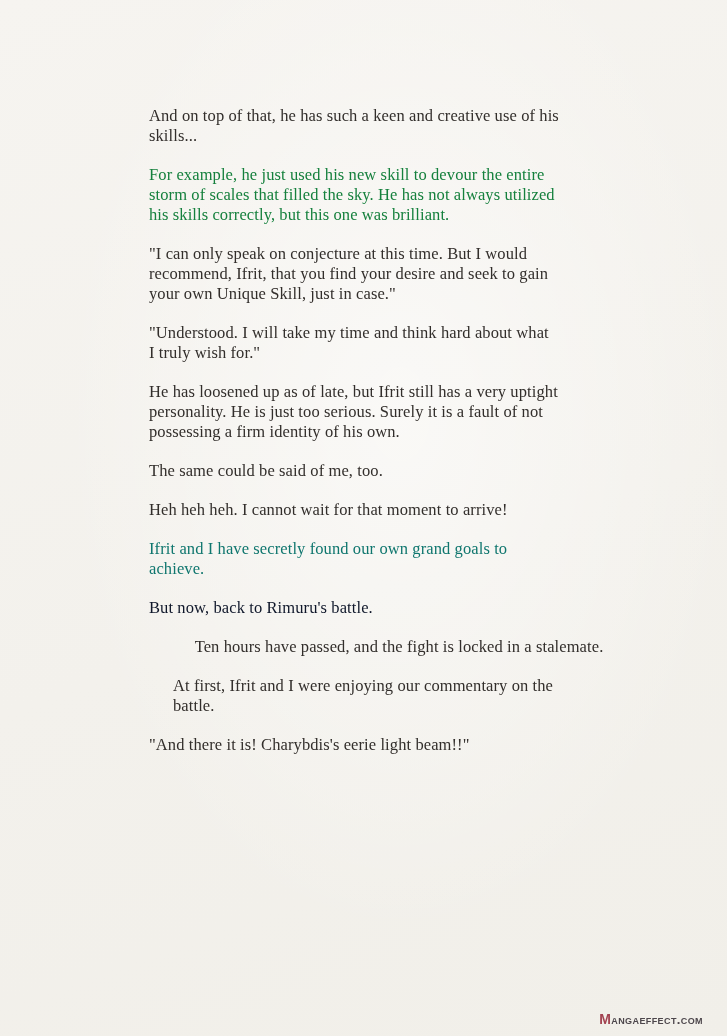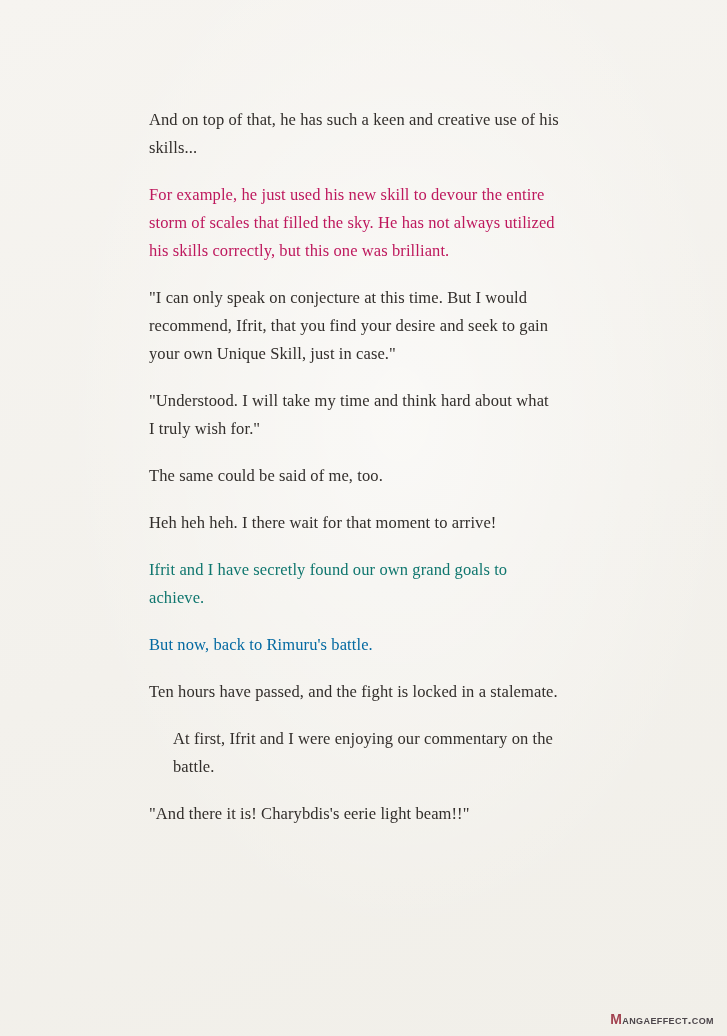--- a/index.html
+++ b/index.html
@@ -22,60 +22,63 @@
   }
   .text-block {
     position: absolute;
     left: 149px;
     top: 106px;
     width: 500px;
   }
   .text-block p {
     margin: 0 0 19px 0;
     font-size: 16.5px;
-    line-height: 28px;
+    line-height: 20px;
     letter-spacing: 0.1px;
     white-space: pre-line;
     color: #322e2b;
   }
   .watermark {
     position: absolute;
-    right: 13px;
+    right: 24px;
     bottom: 9px;
     font-family: "Liberation Sans", "DejaVu Sans", sans-serif;
     font-weight: bold;
     font-size: 13px;
     letter-spacing: 0.4px;
     font-variant: small-caps;
     user-select: none;
   }
   .watermark .wm-prefix { font-size: 14px; }
 </style>
 </head>
 <body>
 
 <div class="page">
 
   <div class="text-block">
     <p style="color: rgb(50, 46, 43);">And on top of that, he has such a keen and creative use of his
 skills...</p>
-    <p style="color: #be185d;">For example, he just used his new skill to devour the entire
+    <p style="color: #15803d;">For example, he just used his new skill to devour the entire
 storm of scales that filled the sky. He has not always utilized
 his skills correctly, but this one was brilliant.</p>
     <p style="color: rgb(50, 46, 43);">"I can only speak on conjecture at this time. But I would
 recommend, Ifrit, that you find your desire and seek to gain
 your own Unique Skill, just in case."</p>
     <p style="color: rgb(50, 46, 43);">"Understood. I will take my time and think hard about what
 I truly wish for."</p>
+    <p style="color: rgb(50, 46, 43);">He has loosened up as of late, but Ifrit still has a very uptight
+personality. He is just too serious. Surely it is a fault of not
+possessing a firm identity of his own.</p>
     <p style="color: rgb(50, 46, 43); margin-top: 16px;">The same could be said of me, too.</p>
-    <p style="color: rgb(50, 46, 43);">Heh heh heh. I there wait for that moment to arrive!</p>
+    <p style="color: rgb(50, 46, 43);">Heh heh heh. I cannot wait for that moment to arrive!</p>
     <p style="color: #0f766e;">Ifrit and I have secretly found our own grand goals to
 achieve.</p>
-    <p style="color: #0369a1;">But now, back to Rimuru's battle.</p>
-    <p style="color: rgb(50, 46, 43);">Ten hours have passed, and the fight is locked in a stalemate.</p>
+    <p style="color: #0f172a;">But now, back to Rimuru's battle.</p>
+    <p style="color: rgb(50, 46, 43); text-align: center;">Ten hours have passed, and the fight is locked in a stalemate.</p>
     <p style="color: rgb(50, 46, 43); margin-left: 24px;">At first, Ifrit and I were enjoying our commentary on the
 battle.</p>
     <p style="color: rgb(50, 46, 43);">"And there it is! Charybdis's eerie light beam!!"</p>
   </div>
 
   <div class="watermark">
     <span class="wm-prefix" style="color: rgb(162, 66, 80);">M</span><span class="wm-rest" style="color: rgb(76, 70, 75);">angaeffect.com</span>
   </div>
 
 </div>

